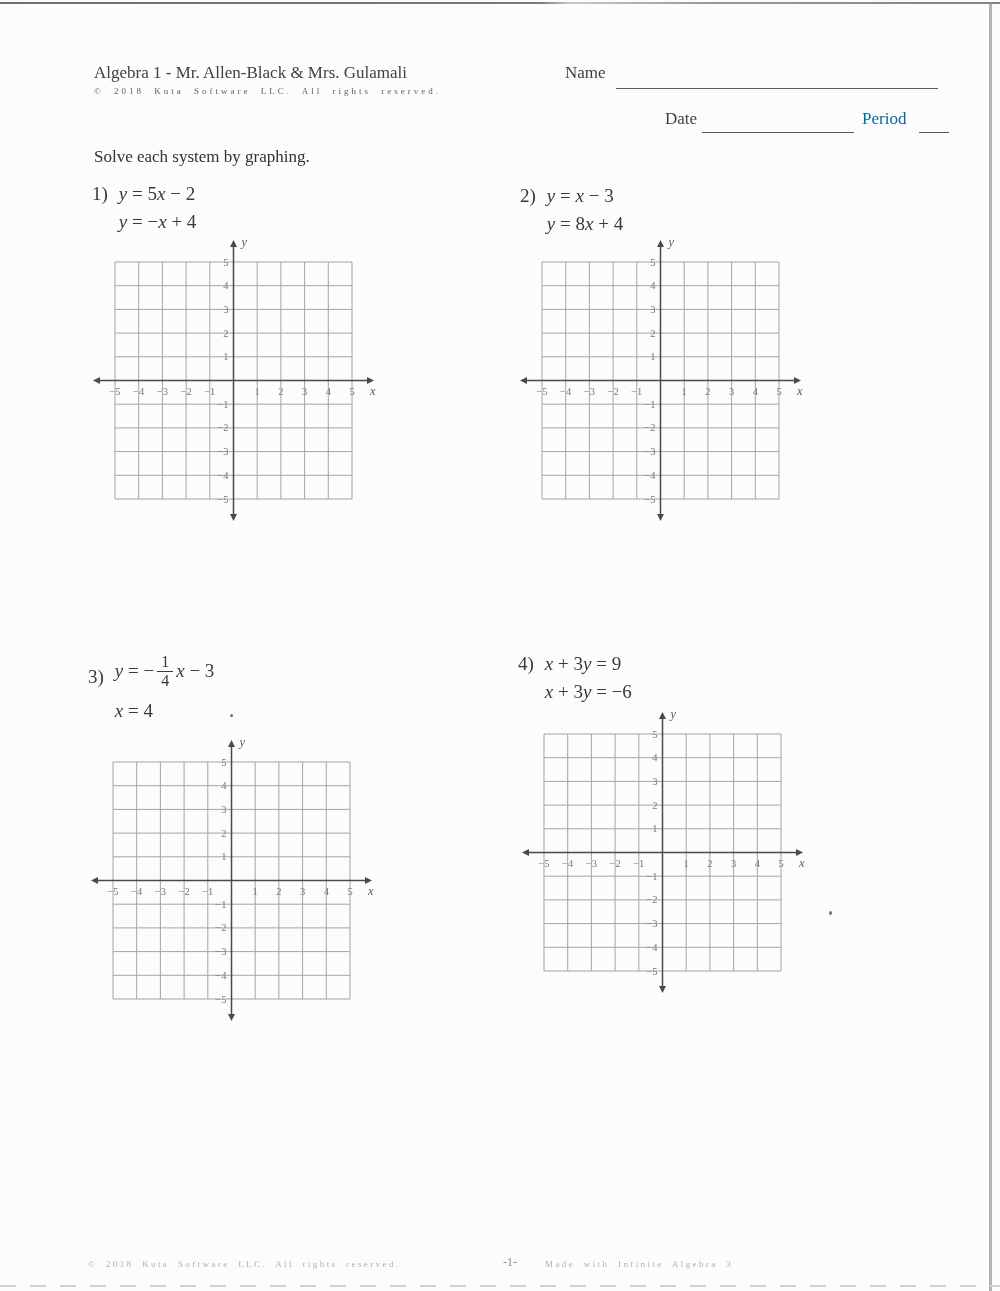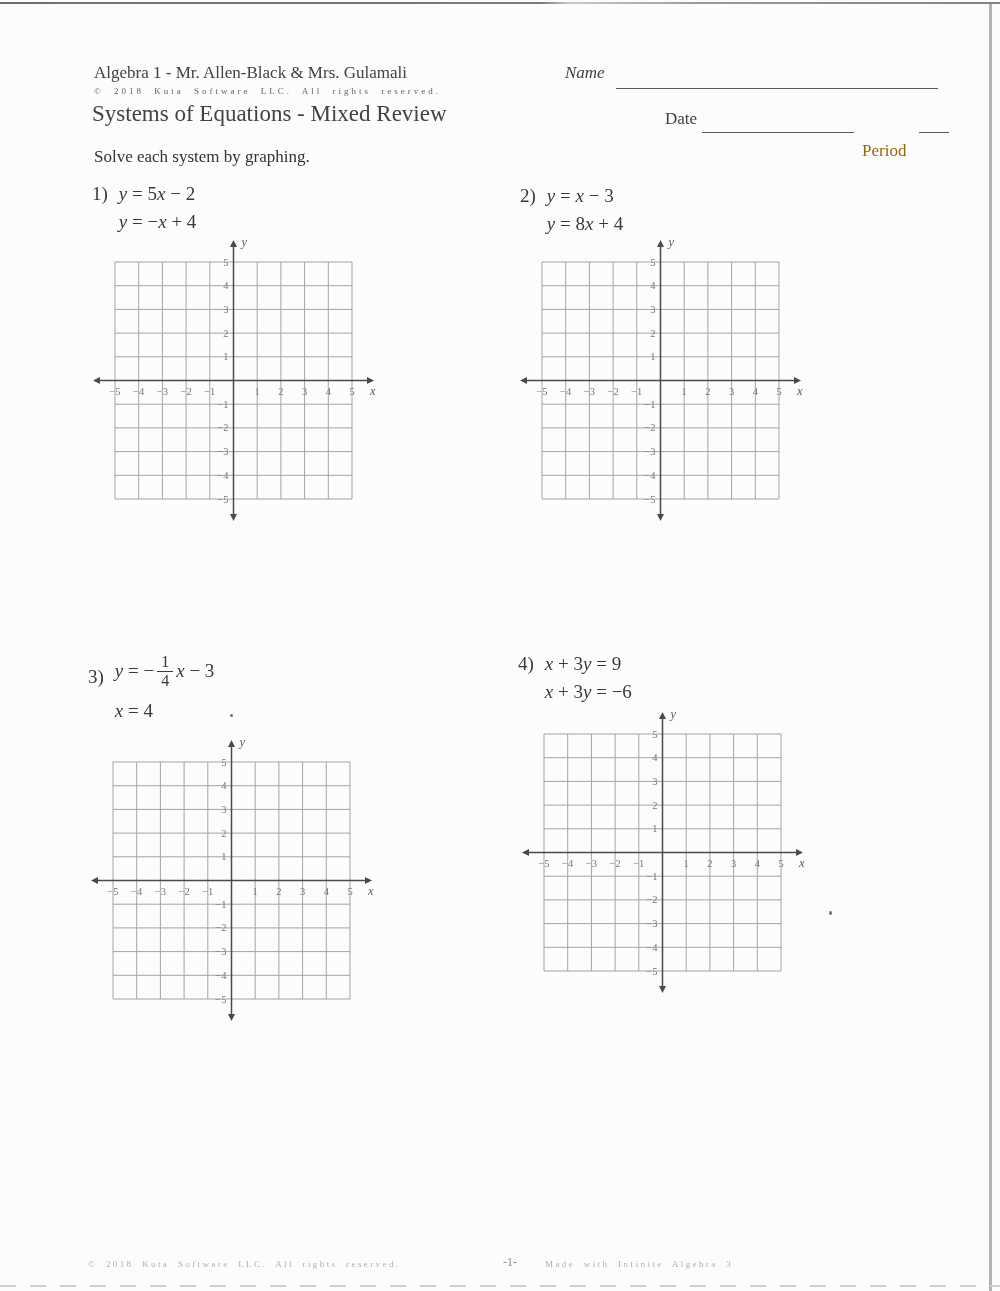--- a/index.html
+++ b/index.html
@@ -12,27 +12,27 @@
     background:linear-gradient(90deg,#6f6f6f 0,#7a7a7a 54%,#c9c9c9 57%,#9a9a9a 70%,#828282 100%);}
   .scan-right{position:absolute;top:4px;left:989px;width:3px;height:1287px;background:#b3b3b3;}
   .bottom-dashes{position:absolute;left:0;top:1285px;width:100%;height:2px;
     background:repeating-linear-gradient(90deg,#cfcfcf 0 16px,transparent 16px 30px);}
   .speck{position:absolute;background:#6f6f6f;border-radius:50%;}
   .speck.s1{left:230px;top:714px;width:3px;height:3px;}
   .speck.s2{left:829px;top:911px;width:3px;height:4px;}
 
   
   .course{position:absolute;left:94px;top:63px;font-size:17px;color:#414141;}
-  .name-label{position:absolute;left:565px;top:63px;font-size:17px;color:#3f3f3f;font-style:italic;}
+  .name-label{position:absolute;left:565px;top:63px;font-size:17px;color:#3f3f3f;}
   .name-line{position:absolute;left:616px;top:88px;width:322px;border-top:1.3px solid #5a5a5a;}
   .copyright{position:absolute;left:94px;top:86px;font-size:9px;letter-spacing:3px;word-spacing:5px;color:#5f5f5f;white-space:nowrap;}
   .title{position:absolute;left:92px;top:101px;font-size:23px;color:#424242;}
   .date-label{position:absolute;left:658px;top:109px;font-size:17px;color:#3f3f3f;margin-left:7px;}
   .date-line{position:absolute;left:702px;top:132px;width:152px;border-top:1.3px solid #5a5a5a;}
-  .period-label{position:absolute;left:862px;top:109px;font-size:17px;color:#a16207;margin-top:32px;}
+  .period-label{position:absolute;left:862px;top:109px;font-size:17px;color:#0369a1;}
   .period-line{position:absolute;left:919px;top:132px;width:30px;border-top:1.3px solid #5a5a5a;}
   .instructions{position:absolute;left:94px;top:147px;font-size:17px;font-weight:normal;color:#333333;}
 
   
   .problem{position:absolute;display:flex;align-items:flex-start;gap:11px;font-size:19px;color:#393939;}
   .p1{left:92px;top:183px;}
   .p2{left:520px;top:185px;}
   .p3{left:88px;top:652px;}
   .p4{left:518px;top:653px;}
   .eqs{display:flex;flex-direction:column;align-items:flex-start;gap:6px;}
@@ -64,21 +64,20 @@
   <div class="scan-top"></div>
   <div class="scan-right"></div>
   <div class="bottom-dashes"></div>
   <div class="speck s1"></div>
   <div class="speck s2"></div>
 
   <div class="course">Algebra 1 - Mr. Allen-Black &amp; Mrs. Gulamali</div>
   <div class="name-label">Name</div>
   <div class="name-line"></div>
   <div class="copyright">© 2018 Kuta Software LLC.  All rights reserved.</div>
-  <div class="title">Systems of Equations - Mixed Review</div>
   <div class="date-label">Date</div>
   <div class="date-line"></div>
   <div class="period-label">Period</div>
   <div class="period-line"></div>
   <div class="instructions">Solve each system by graphing.</div>
 
   <div class="problem p1">
     <span class="num">1)</span>
     <div class="eqs">
       <div class="eq"><span class="it">y</span><span> = 5</span><span class="it">x</span><span> − 2</span></div>

